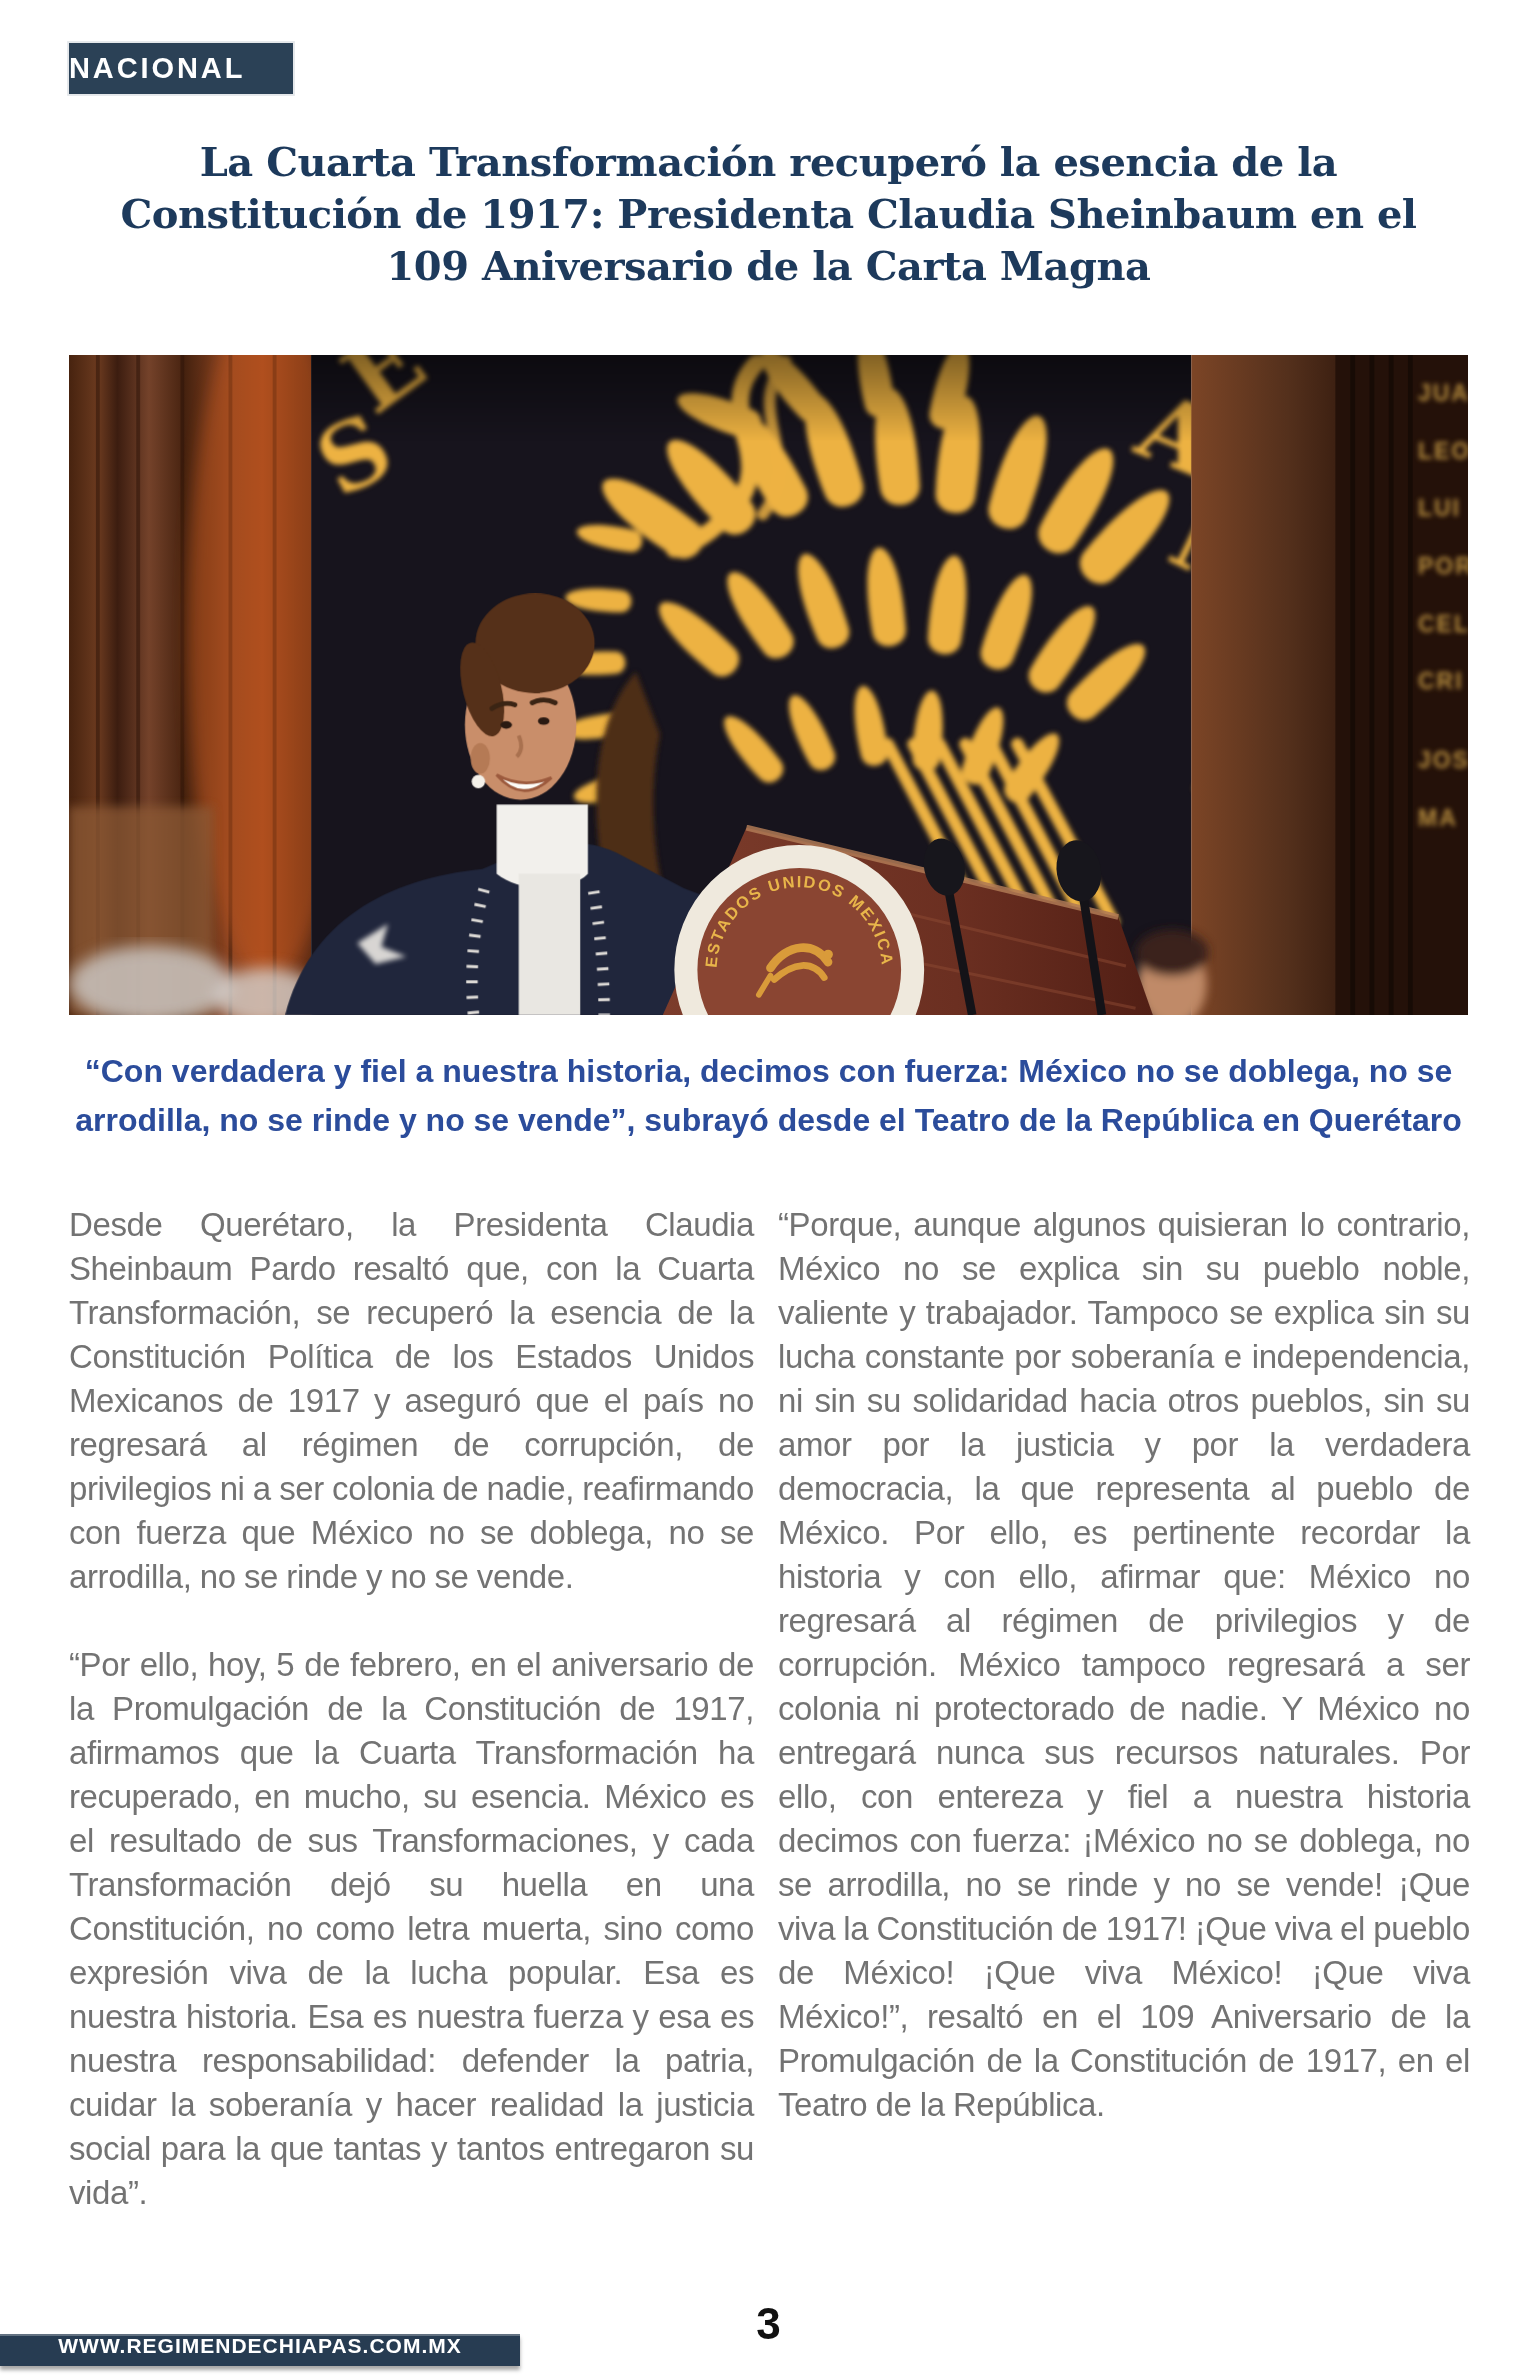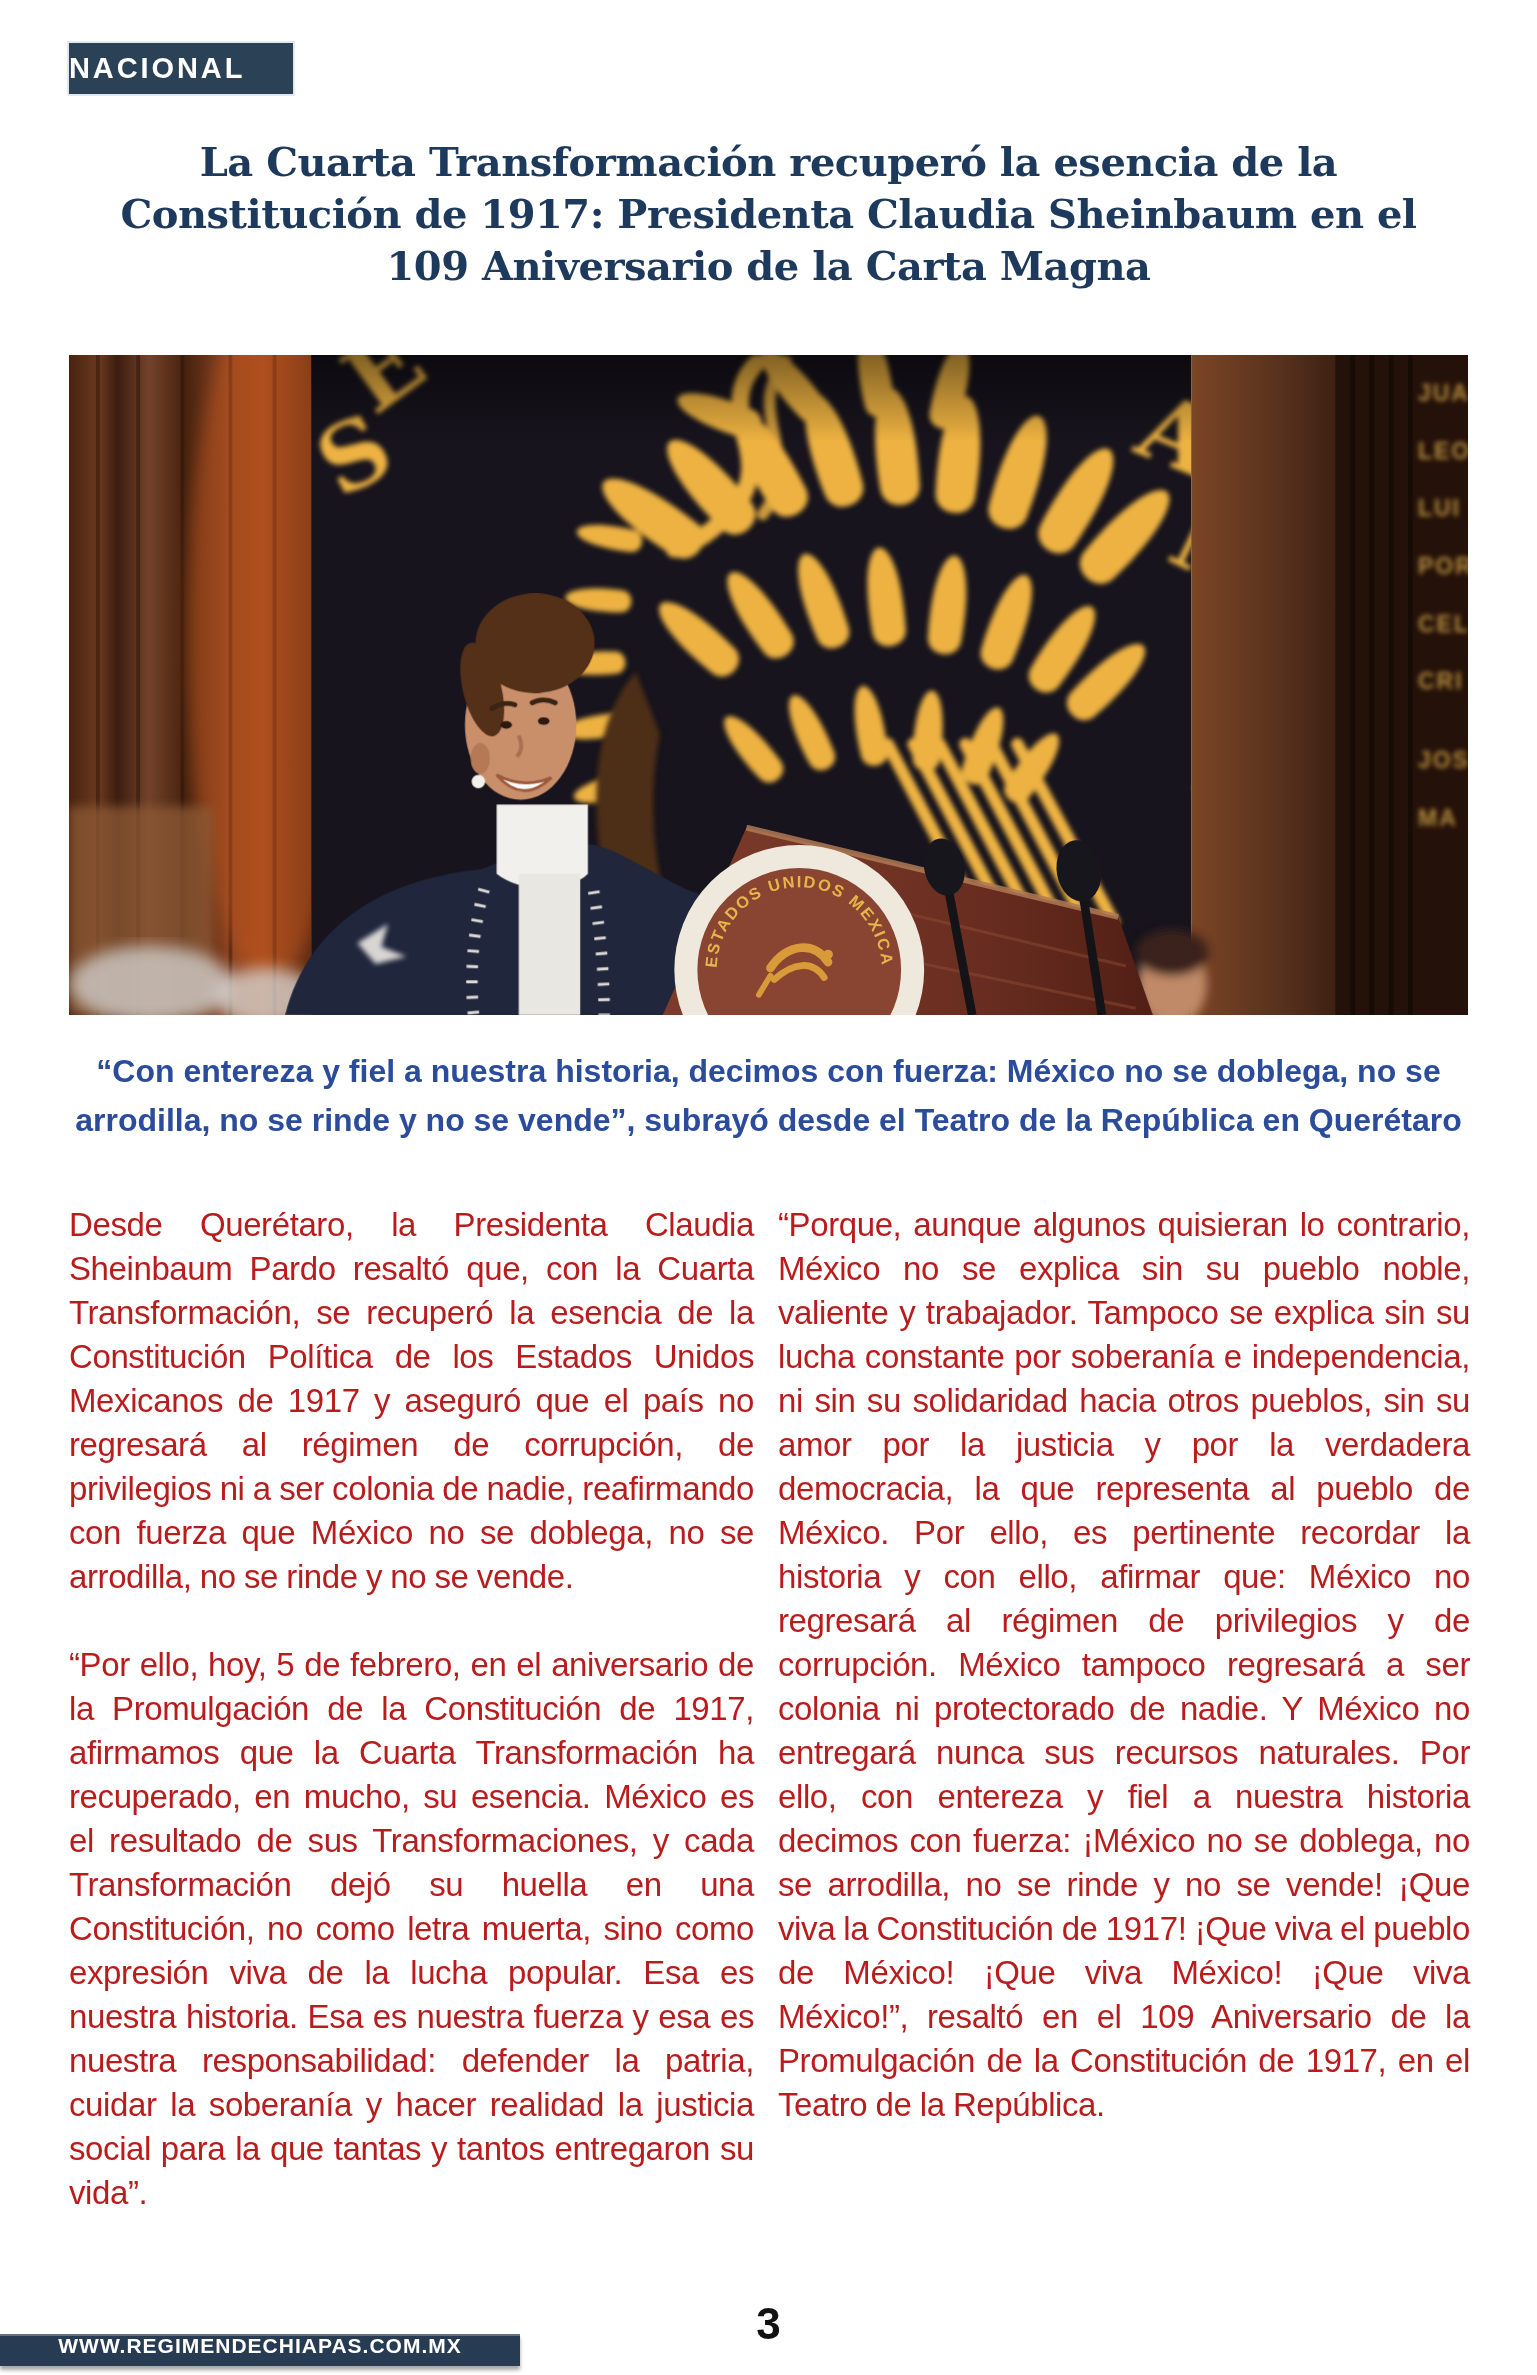--- a/index.html
+++ b/index.html
@@ -10,21 +10,21 @@
          font-weight:bold;font-size:29px;letter-spacing:2.9px;
          box-shadow:0 0 0 1.9px rgba(210,215,220,.6);}
   .headline{position:absolute;left:91px;right:91px;top:136px;margin:0;
             font-family:"DejaVu Serif","Liberation Serif",serif;font-weight:bold;
             color:#1d3a5c;font-size:40px;line-height:1.3;text-align:center;letter-spacing:-0.5px;}
   .photo-wrap{position:absolute;left:69px;top:355px;width:1399px;height:660px;overflow:hidden;}
   .photo-wrap svg{display:block;width:1399px;height:660px;}
   .subtitle{position:absolute;left:56px;right:56px;top:1047px;margin:0;
             color:#2b4c9b;font-weight:bold;font-size:32px;line-height:1.52;text-align:center;}
   .columns{position:absolute;left:69px;top:1203px;width:1401px;display:flex;gap:24px;}
-  .col{text-align:justify;color:#b91c1c;font-size:33px;line-height:44px;
+  .col{text-align:justify;color:#737373;font-size:33px;line-height:44px;
        letter-spacing:-0.4px;word-spacing:-0.5px;hyphens:auto;}
   .col-left{width:685px;}
   .col-right{width:692px;}
   .col p{margin:0 0 44px 0;}
   .footer-bar{position:absolute;left:0;top:2334px;width:520px;height:32px;background:#273c52;
               color:#ffffff;display:flex;justify-content:center;
               font-weight:bold;font-size:21px;letter-spacing:1px;
               box-shadow:inset 0 1.9px 0 rgba(255,255,255,.28), 0 3.8px 3.8px rgba(0,0,0,.35);}
   .page-number{position:absolute;left:0;right:0;top:2302px;text-align:center;
                color:#111111;font-size:44px;font-weight:bold;line-height:1;}
@@ -246,21 +246,21 @@
         <g>
           <path d="M940,687 L916,560" stroke="#141318" stroke-width="9"></path>
           <ellipse cx="911" cy="533" rx="21" ry="30" fill="#17161c" transform="rotate(-12 911 533)"></ellipse>
           <path d="M1075,687 L1056,566" stroke="#141318" stroke-width="9"></path>
           <ellipse cx="1051" cy="537" rx="23" ry="32" fill="#17161c" transform="rotate(-10 1051 537)"></ellipse>
         </g>
       </g>
     </svg>
   </figure>
 
-  <p class="subtitle">“Con entereza y fiel a nuestra historia, decimos con fuerza: México no se doblega, no se arrodilla, no se rinde y no se vende”, subrayó desde el Teatro de la República en Querétaro</p>
+  <p class="subtitle">“Con verdadera y fiel a nuestra historia, decimos con fuerza: México no se doblega, no se arrodilla, no se rinde y no se vende”, subrayó desde el Teatro de la República en Querétaro</p>
 
   <div class="columns">
     <div class="col col-left">
       <p>Desde Querétaro, la Presidenta Claudia Sheinbaum Pardo resaltó que, con la Cuarta Transformación, se recuperó la esencia de la Constitución Política de los Estados Unidos Mexicanos de 1917 y aseguró que el país no regresará al régimen de corrupción, de privilegios ni a ser colonia de nadie, reafirmando con fuerza que México no se doblega, no se arrodilla, no se rinde y no se vende.</p>
       <p>“Por ello, hoy, 5 de febrero, en el aniversario de la Promulgación de la Constitución de 1917, afirmamos que la Cuarta Transformación ha recuperado, en mucho, su esencia. México es el resultado de sus Transformaciones, y cada Transformación dejó su huella en una Constitución, no como letra muerta, sino como expresión viva de la lucha popular. Esa es nuestra historia. Esa es nuestra fuerza y esa es nuestra responsabilidad: defender la patria, cuidar la soberanía y hacer realidad la justicia social para la que tantas y tantos entregaron su vida”.</p>
     </div>
     <div class="col col-right">
       <p>“Porque, aunque algunos quisieran lo contrario, México no se explica sin su pueblo noble, valiente y trabajador. Tampoco se explica sin su lucha constante por soberanía e independencia, ni sin su solidaridad hacia otros pueblos, sin su amor por la justicia y por la verdadera democracia, la que representa al pueblo de México. Por ello, es pertinente recordar la historia y con ello, afirmar que: México no regresará al régimen de privilegios y de corrupción. México tampoco regresará a ser colonia ni protectorado de nadie. Y México no entregará nunca sus recursos naturales. Por ello, con entereza y fiel a nuestra historia decimos con fuerza: ¡México no se doblega, no se arrodilla, no se rinde y no se vende! ¡Que viva la Constitución de 1917! ¡Que viva el pueblo de México! ¡Que viva México! ¡Que viva México!”, resaltó en el 109 Aniversario de la Promulgación de la Constitución de 1917, en el Teatro de la República.</p>
     </div>
   </div>

